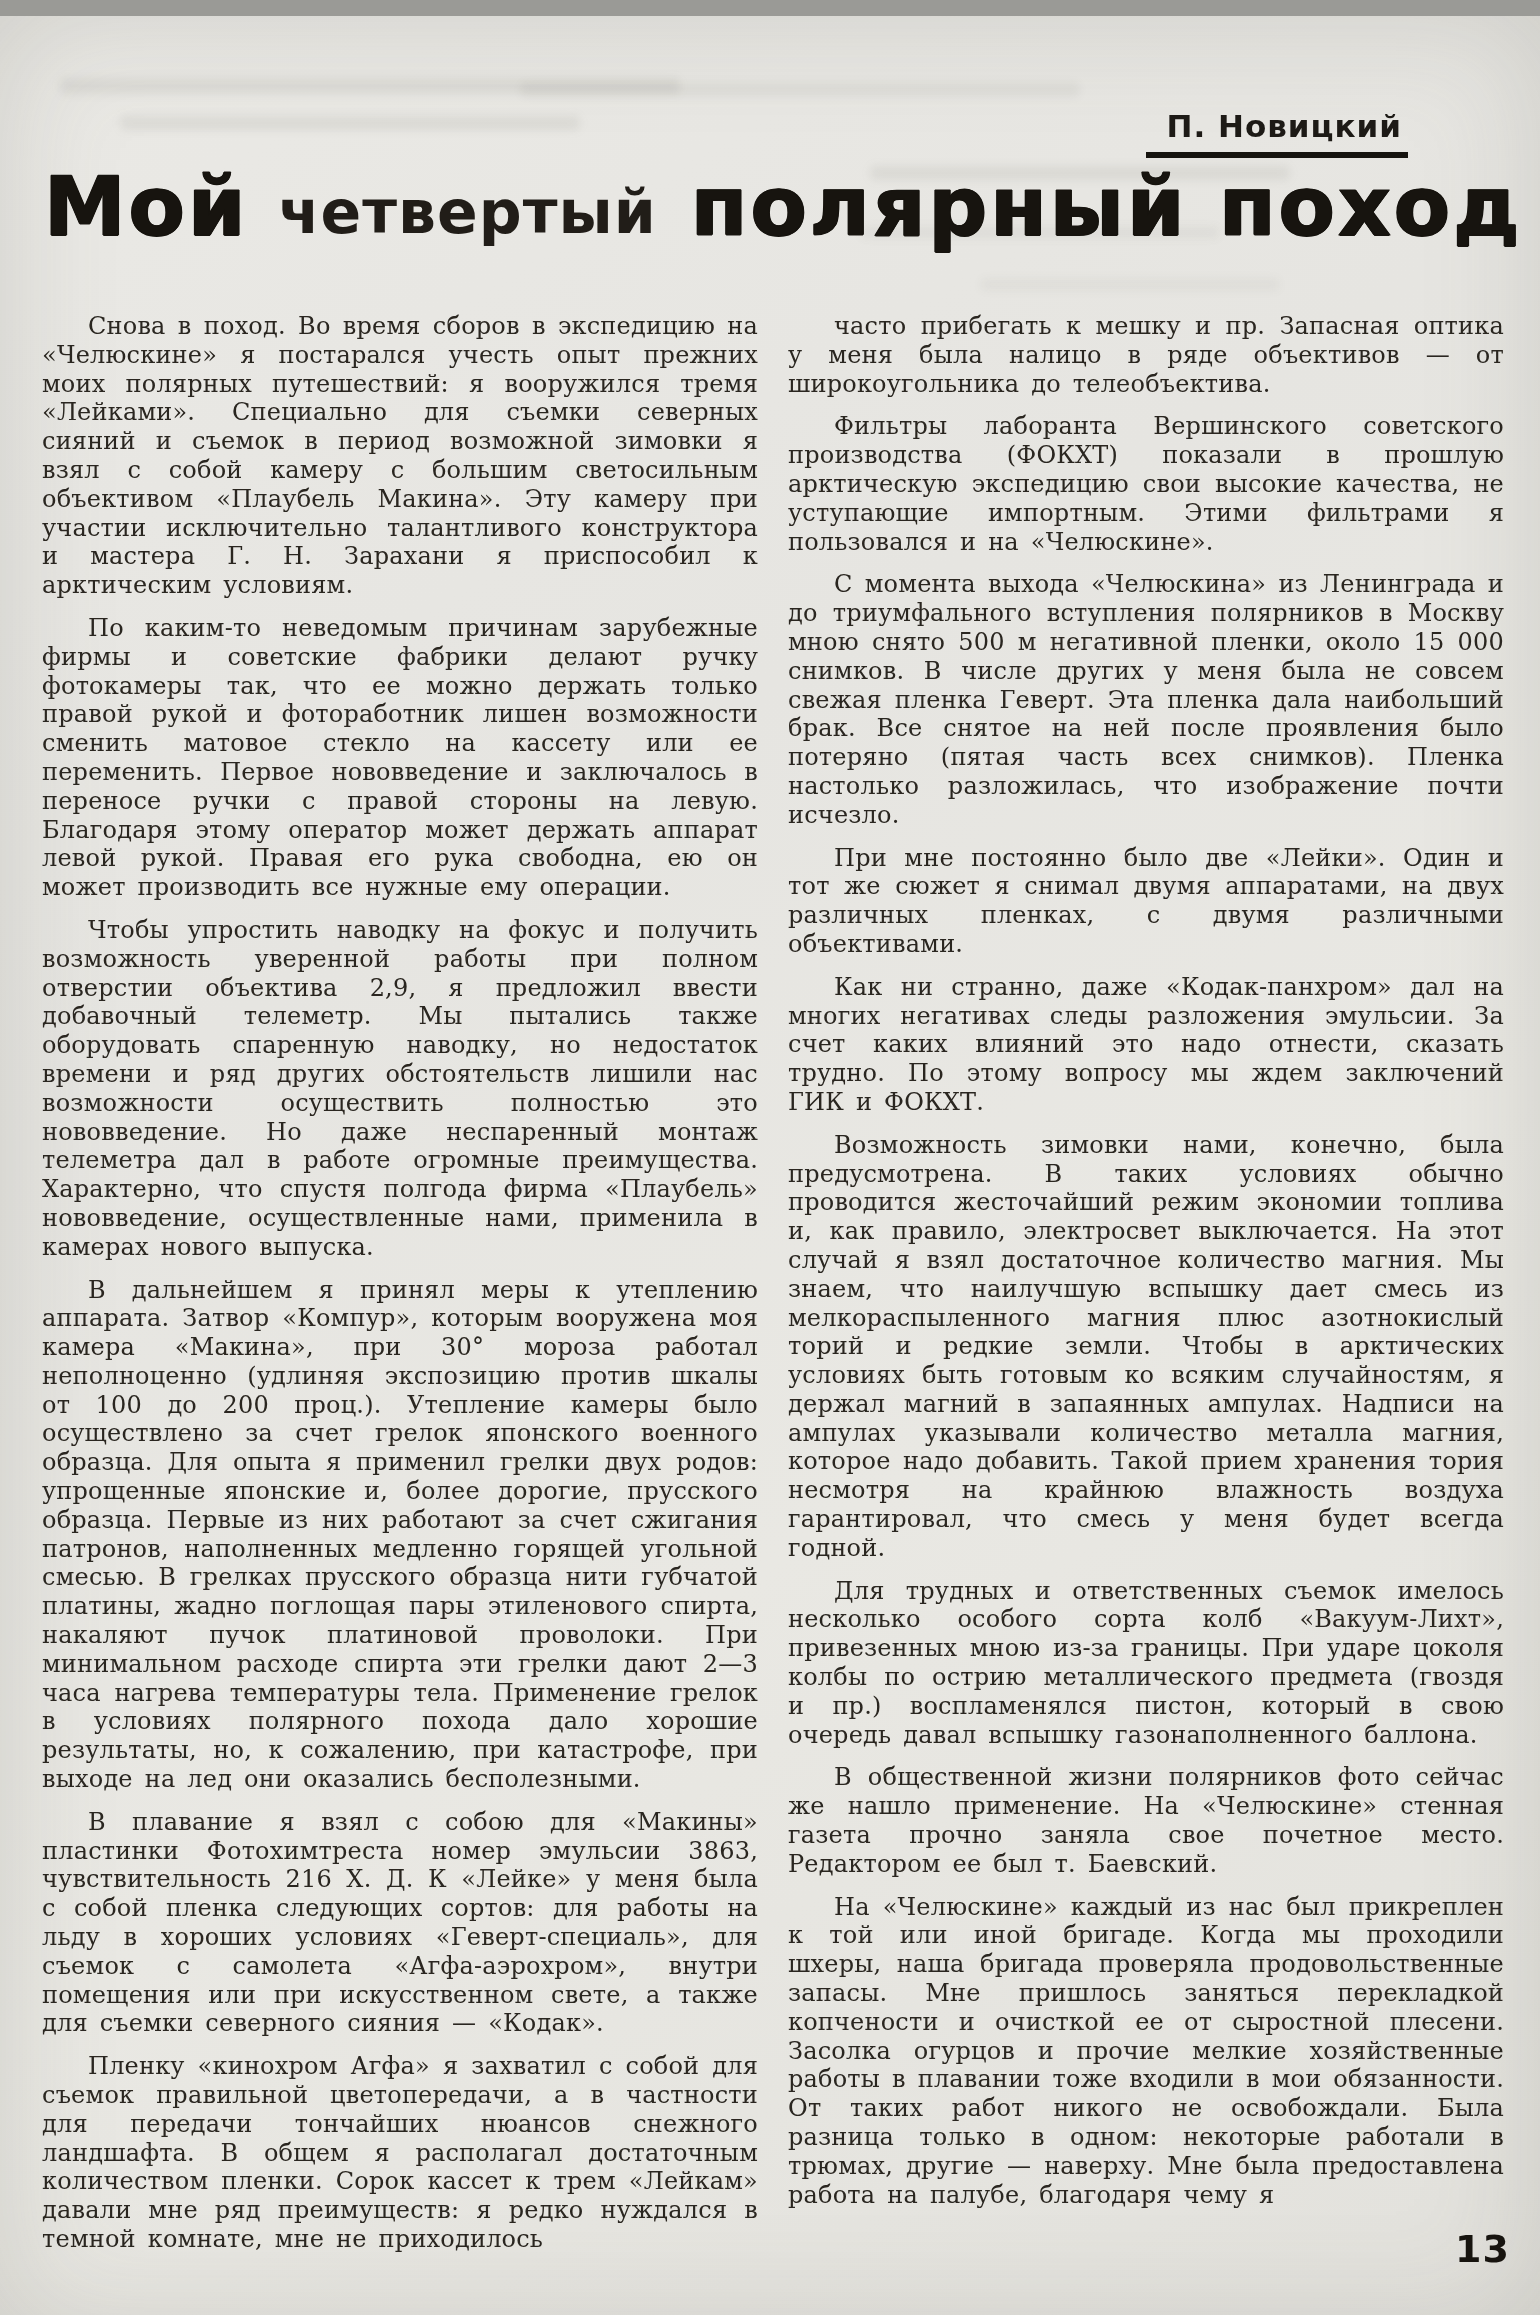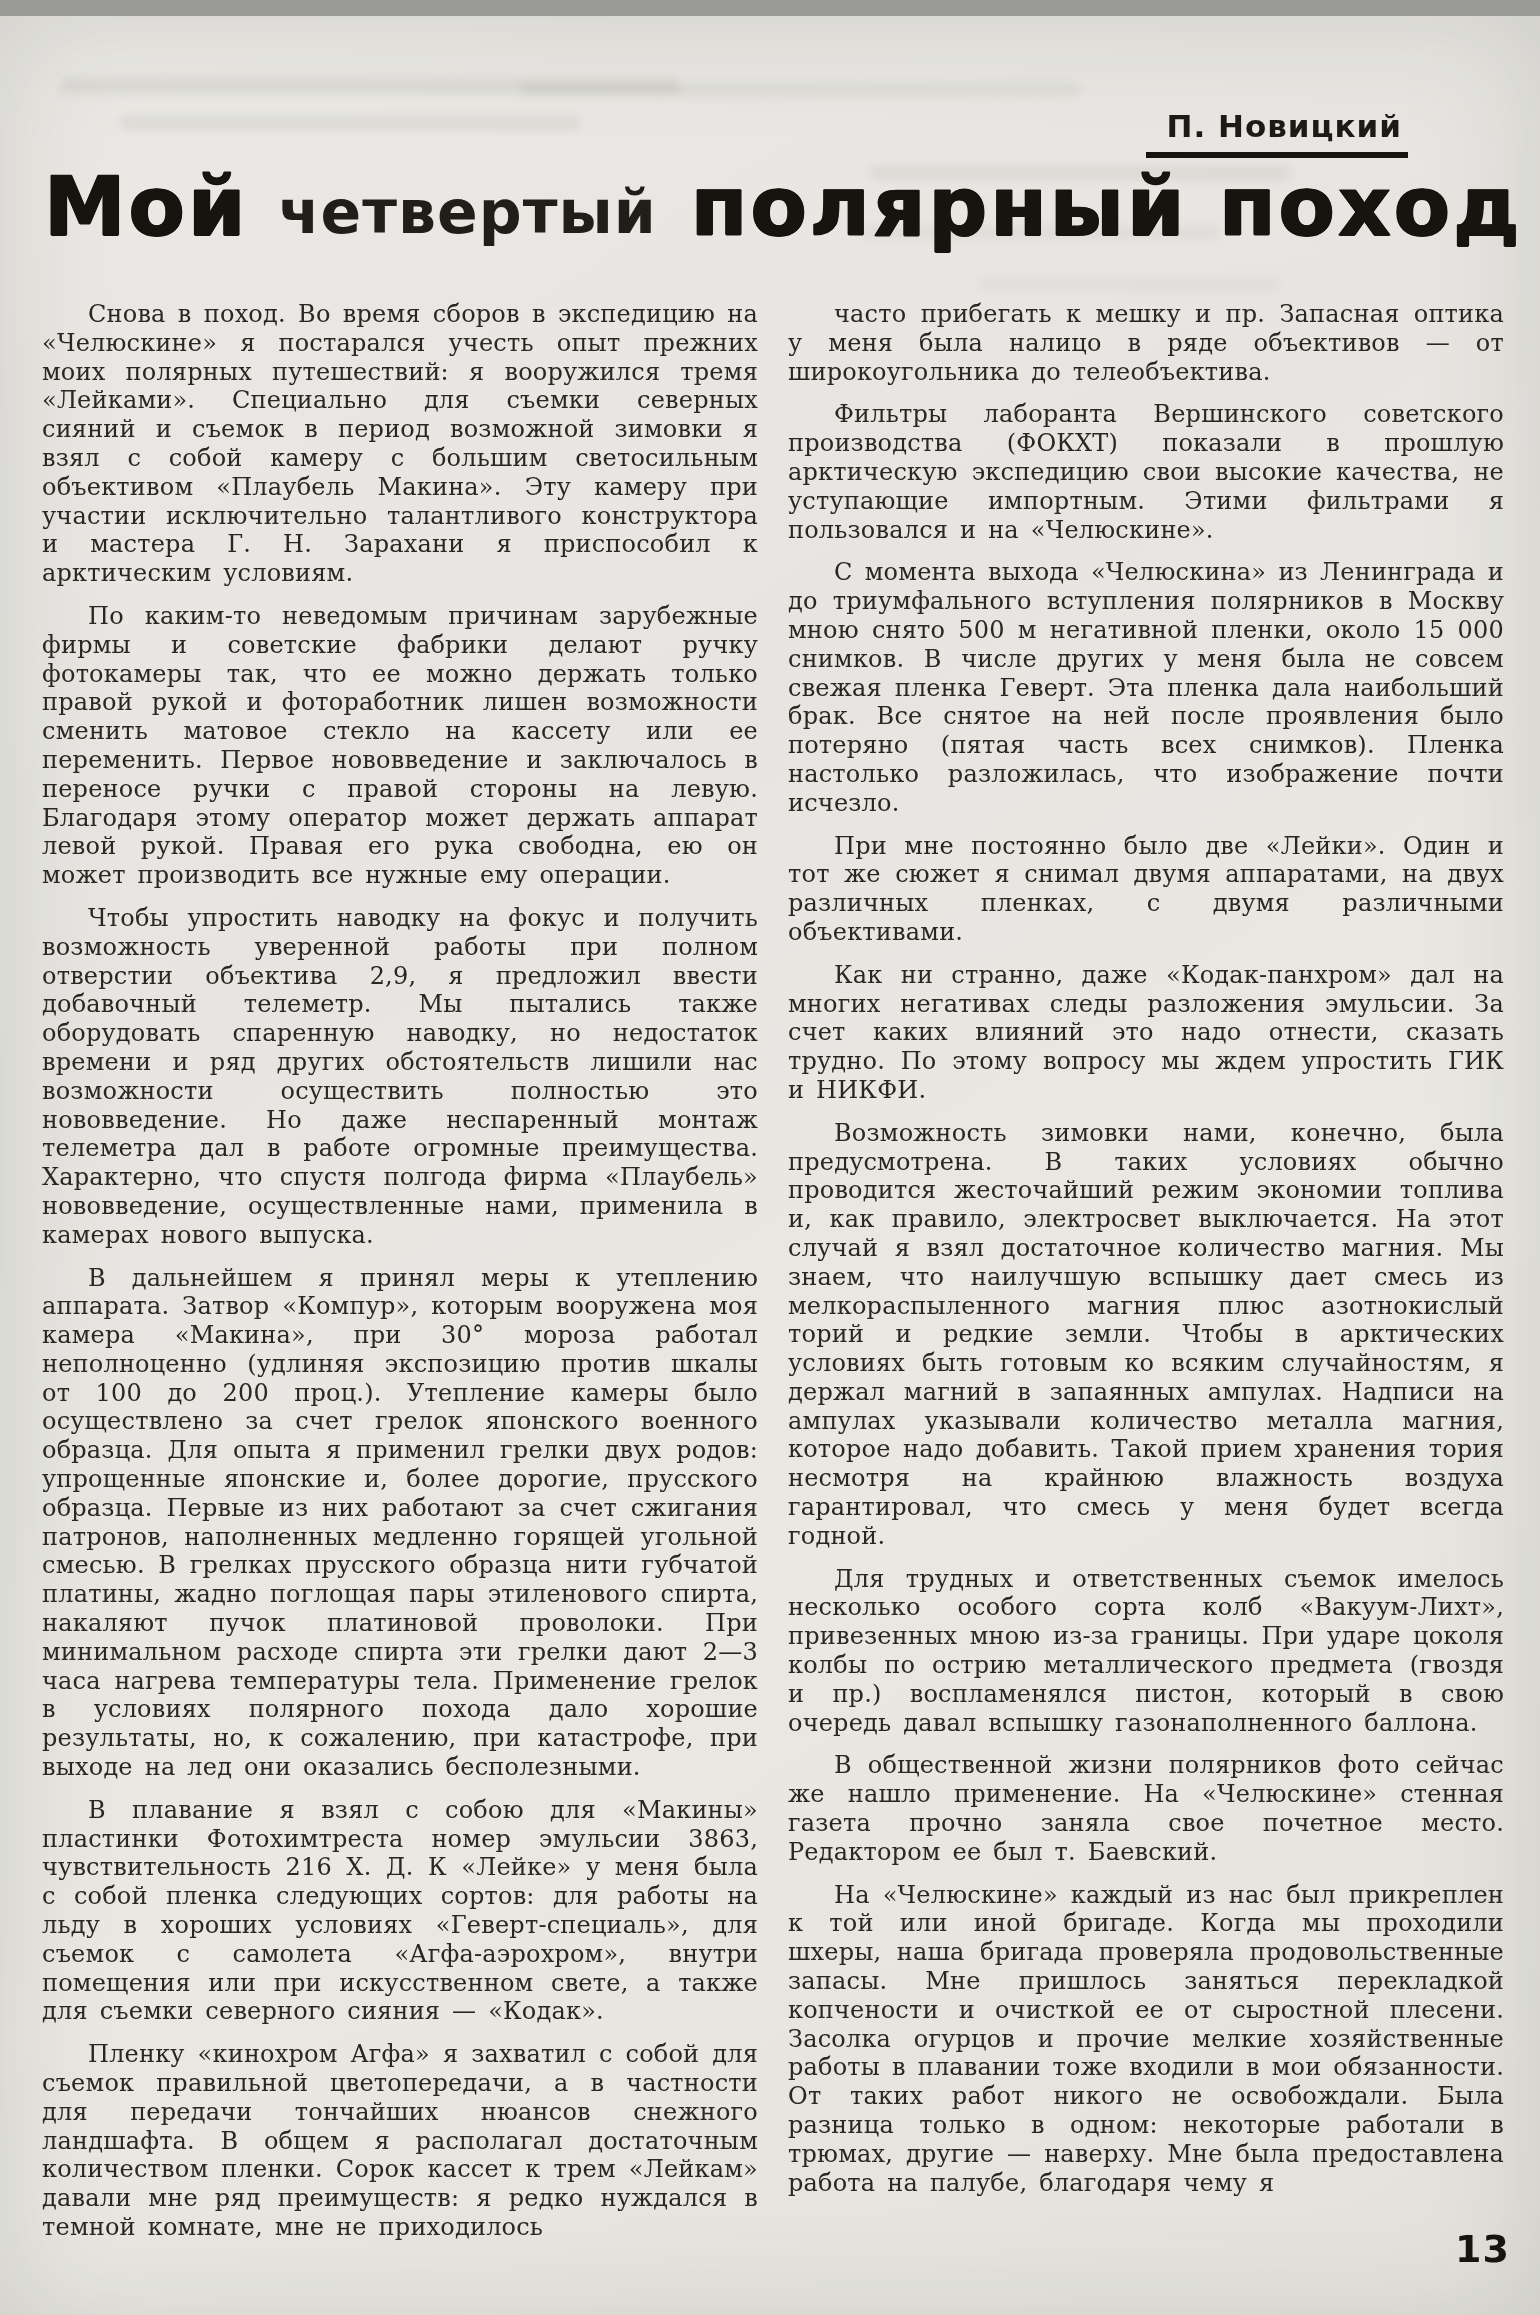--- a/index.html
+++ b/index.html
@@ -39,21 +39,21 @@
     font-size:82px;font-weight:bold;letter-spacing:3px;
     text-shadow:1px 0 0 currentColor,-1px 0 0 currentColor,0 1px 0 currentColor;
     -webkit-text-stroke:1px currentColor;
   }
   .title .t-med{
     font-size:60px;font-weight:bold;letter-spacing:1px;
     margin:0 34px 0 30px;vertical-align:2px;color:#211d18;
   }
 
   .columns{
-    position:absolute;left:42px;right:36px;top:284px;
+    position:absolute;left:42px;right:36px;top:296px;
     display:flex;gap:30px;
   }
   .col{width:50%;}
   .para{
     margin:0 0 14px 0;
     font-size:24px;line-height:28.8px;
     text-align:justify;text-indent:46px;
     word-spacing:.17em;letter-spacing:.2px;
     hyphens:auto;-webkit-hyphens:auto;
   }
@@ -91,21 +91,21 @@
         <p class="para">Чтобы упростить наводку на фокус и получить возможность уверенной работы при полном отверстии объектива 2,9, я предложил ввести добавочный телеметр. Мы пытались также оборудовать спаренную наводку, но недостаток времени и ряд других обстоятельств лишили нас возможности осуществить полностью это нововведение. Но даже неспаренный монтаж телеметра дал в работе огромные преимущества. Характерно, что спустя полгода фирма «Плаубель» нововведение, осуществленные нами, применила в камерах нового выпуска.</p>
         <p class="para">В дальнейшем я принял меры к утеплению аппарата. Затвор «Компур», которым вооружена моя камера «Макина», при 30° мороза работал неполноценно (удлиняя экспозицию против шкалы от 100 до 200 проц.). Утепление камеры было осуществлено за счет грелок японского военного образца. Для опыта я применил грелки двух родов: упрощенные японские и, более дорогие, прусского образца. Первые из них работают за счет сжигания патронов, наполненных медленно горящей угольной смесью. В грелках прусского образца нити губчатой платины, жадно поглощая пары этиленового спирта, накаляют пучок платиновой проволоки. При минимальном расходе спирта эти грелки дают 2—3 часа нагрева температуры тела. Применение грелок в условиях полярного похода дало хорошие результаты, но, к сожалению, при катастрофе, при выходе на лед они оказались бесполезными.</p>
         <p class="para">В плавание я взял с собою для «Макины» пластинки Фотохимтреста номер эмульсии 3863, чувствительность 216 Х. Д. К «Лейке» у меня была с собой пленка следующих сортов: для работы на льду в хороших условиях «Геверт-специаль», для съемок с самолета «Агфа-аэрохром», внутри помещения или при искусственном свете, а также для съемки северного сияния — «Кодак».</p>
         <p class="para">Пленку «кинохром Агфа» я захватил с собой для съемок правильной цветопередачи, а в частности для передачи тончайших нюансов снежного ландшафта. В общем я располагал достаточным количеством пленки. Сорок кассет к трем «Лейкам» давали мне ряд преимуществ: я редко нуждался в темной комнате, мне не приходилось</p>
       </div>
     <div class="col">
         <p class="para">часто прибегать к мешку и пр. Запасная оптика у меня была налицо в ряде объективов — от широкоугольника до телеобъектива.</p>
         <p class="para">Фильтры лаборанта Вершинского советского производства (ФОКХТ) показали в прошлую арктическую экспедицию свои высокие качества, не уступающие импортным. Этими фильтрами я пользовался и на «Челюскине».</p>
         <p class="para">С момента выхода «Челюскина» из Ленинграда и до триумфального вступления полярников в Москву мною снято 500 м негативной пленки, около 15 000 снимков. В числе других у меня была не совсем свежая пленка Геверт. Эта пленка дала наибольший брак. Все снятое на ней после проявления было потеряно (пятая часть всех снимков). Пленка настолько разложилась, что изображение почти исчезло.</p>
         <p class="para">При мне постоянно было две «Лейки». Один и тот же сюжет я снимал двумя аппаратами, на двух различных пленках, с двумя различными объективами.</p>
-        <p class="para">Как ни странно, даже «Кодак-панхром» дал на многих негативах следы разложения эмульсии. За счет каких влияний это надо отнести, сказать трудно. По этому вопросу мы ждем упростить ГИК и НИКФИ.</p>
+        <p class="para">Как ни странно, даже «Кодак-панхром» дал на многих негативах следы разложения эмульсии. За счет каких влияний это надо отнести, сказать трудно. По этому вопросу мы ждем заключений ГИК и ФОКХТ.</p>
         <p class="para">Возможность зимовки нами, конечно, была предусмотрена. В таких условиях обычно проводится жесточайший режим экономии топлива и, как правило, электросвет выключается. На этот случай я взял достаточное количество магния. Мы знаем, что наилучшую вспышку дает смесь из мелкораспыленного магния плюс азотнокислый торий и редкие земли. Чтобы в арктических условиях быть готовым ко всяким случайностям, я держал магний в запаянных ампулах. Надписи на ампулах указывали количество металла магния, которое надо добавить. Такой прием хранения тория несмотря на крайнюю влажность воздуха гарантировал, что смесь у меня будет всегда годной.</p>
         <p class="para">Для трудных и ответственных съемок имелось несколько особого сорта колб «Вакуум-Лихт», привезенных мною из-за границы. При ударе цоколя колбы по острию металлического предмета (гвоздя и пр.) воспламенялся пистон, который в свою очередь давал вспышку газонаполненного баллона.</p>
         <p class="para">В общественной жизни полярников фото сейчас же нашло применение. На «Челюскине» стенная газета прочно заняла свое почетное место. Редактором ее был т. Баевский.</p>
         <p class="para">На «Челюскине» каждый из нас был прикреплен к той или иной бригаде. Когда мы проходили шхеры, наша бригада проверяла продовольственные запасы. Мне пришлось заняться перекладкой копчености и очисткой ее от сыростной плесени. Засолка огурцов и прочие мелкие хозяйственные работы в плавании тоже входили в мои обязанности. От таких работ никого не освобождали. Была разница только в одном: некоторые работали в трюмах, другие — наверху. Мне была предоставлена работа на палубе, благодаря чему я</p>
       </div>
   </div>
 
   <div class="pagenum">13</div>
 
 </div>

